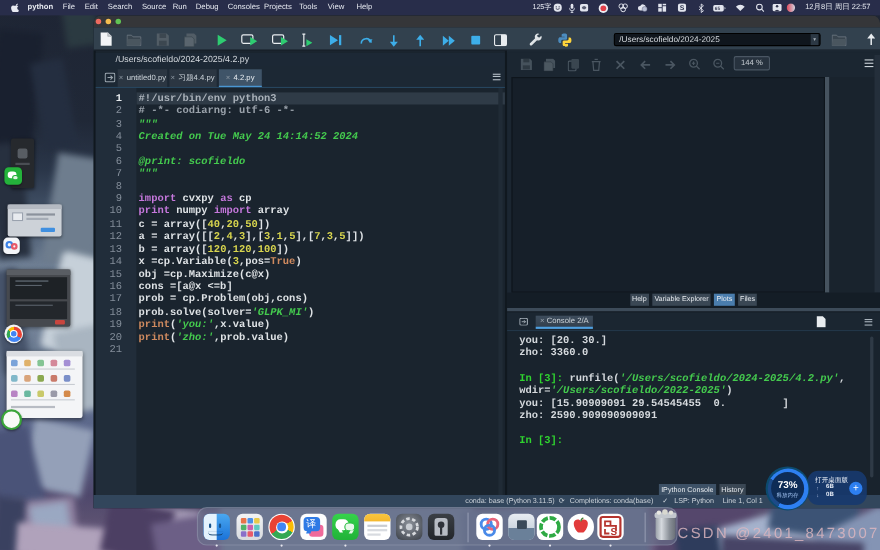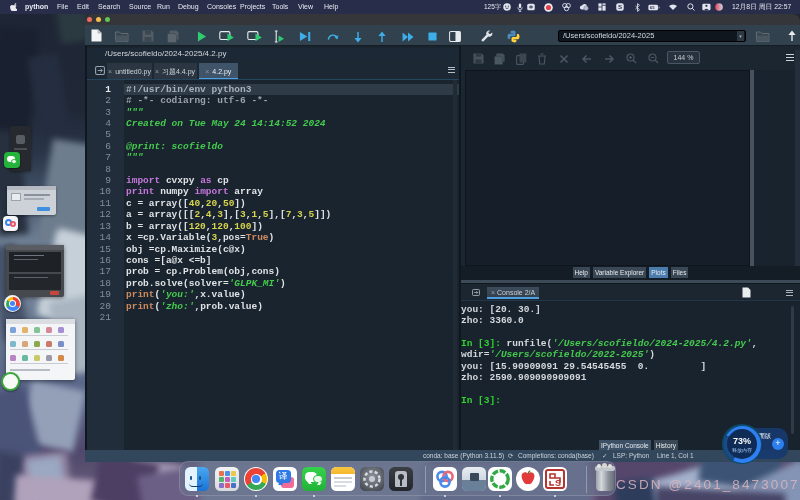--- a/index.html
+++ b/index.html
@@ -44,34 +44,34 @@
 #plotcanvas{position:absolute;left:4px;top:24px;width:285px;height:196px;background:#161f29;border:1px solid #0e151c;}
 #plotsplit{position:absolute;left:289px;top:24px;width:4px;height:196px;background:#46535f;}
 #plotthumbs{position:absolute;left:293px;top:24px;width:44px;height:196px;background:#19232d;}
 #plottabs{position:absolute;left:0;top:220px;width:339px;height:14px;background:#141d26;text-align:center;}
 .ptab{display:inline-block;height:11px;line-height:11px;margin:1px 1.5px;padding:0 2px;background:#3a4754;color:#e6eaee;font-size:6.5px;vertical-align:top;}
 .ptab.act{background:#4a7dad;}
 
 #console{position:absolute;left:376px;top:238px;width:339px;height:166px;background:#19232d;}
 #ctabbar{position:absolute;left:0;top:0;width:339px;height:17px;background:#1b2631;}
 #ctab{position:absolute;left:26px;top:3px;height:12px;background:linear-gradient(180deg,#3d4c5c,#33404e);color:#ccd3d9;font-size:7px;line-height:12px;padding:0 4px;border-bottom:2px solid #4fa0e0;}
-#cout{position:absolute;left:0;top:19.5px;color:#d5d9dd;}
+#cout{position:absolute;left:11px;top:19.5px;color:#d5d9dd;}
 .g{color:#2fd42f;font-weight:bold;}
 #ctabs{position:absolute;left:8px;top:155px;width:339px;height:14px;text-align:center;}
 
 #statusbar{position:absolute;left:0;top:436px;width:715px;height:12px;background:#32465c;color:#ccd3da;font-size:6.5px;line-height:12px;}
 #statusbar span{position:absolute;top:0;height:12px;white-space:nowrap;}
 
 #dock{position:absolute;left:179px;top:461px;width:437px;height:35px;background:rgba(108,116,142,0.55);border-radius:9px;border:0.5px solid rgba(200,205,220,0.25);}
 .dicon{position:absolute;top:5px;width:24px;height:24px;border-radius:5.5px;overflow:hidden;}
 .ddot{position:absolute;top:32.5px;width:2px;height:2px;border-radius:50%;background:#e8e8f0;}
 
 #csdn{position:absolute;left:616px;top:477px;color:rgba(222,183,192,0.82);font-size:13.5px;letter-spacing:2.1px;white-space:nowrap;}
 
-#wcirc{position:absolute;left:722px;top:424px;width:40px;height:40px;border-radius:50%;background:#0c4a6e;}
+#wcirc{position:absolute;left:696px;top:424px;width:40px;height:40px;border-radius:50%;background:#0c4a6e;}
 #wpill{position:absolute;left:734px;top:428px;width:54px;height:31px;background:rgba(23,58,110,0.92);border-radius:10px;}
 </style>
 </head>
 <body>
 <div id="wall">
   <div class="abs" style="left:0;top:0;width:100%;height:100%;background:linear-gradient(180deg,#1e2534 0px,#202837 110px,#2a3649 155px,#48586e 200px,#6d7d92 240px,#7d8ca0 280px,#64748c 330px,#59648a 400px,#4f486c 450px,#5a5070 470px,#6e6184 500px);"></div>
   <div class="wshape" style="left:58px;top:0px;width:30px;height:42px;background:#2b3a41;transform:rotate(-8deg);"></div>
   <div class="wshape" style="left:-8px;top:28px;width:42px;height:115px;background:#19202f;transform:rotate(6deg);"></div>
   <div class="wshape" style="left:34px;top:55px;width:30px;height:80px;background:#242e40;transform:rotate(-10deg);"></div>
   <div class="wshape" style="left:-6px;top:130px;width:30px;height:105px;background:#27303f;transform:rotate(-5deg);"></div>

